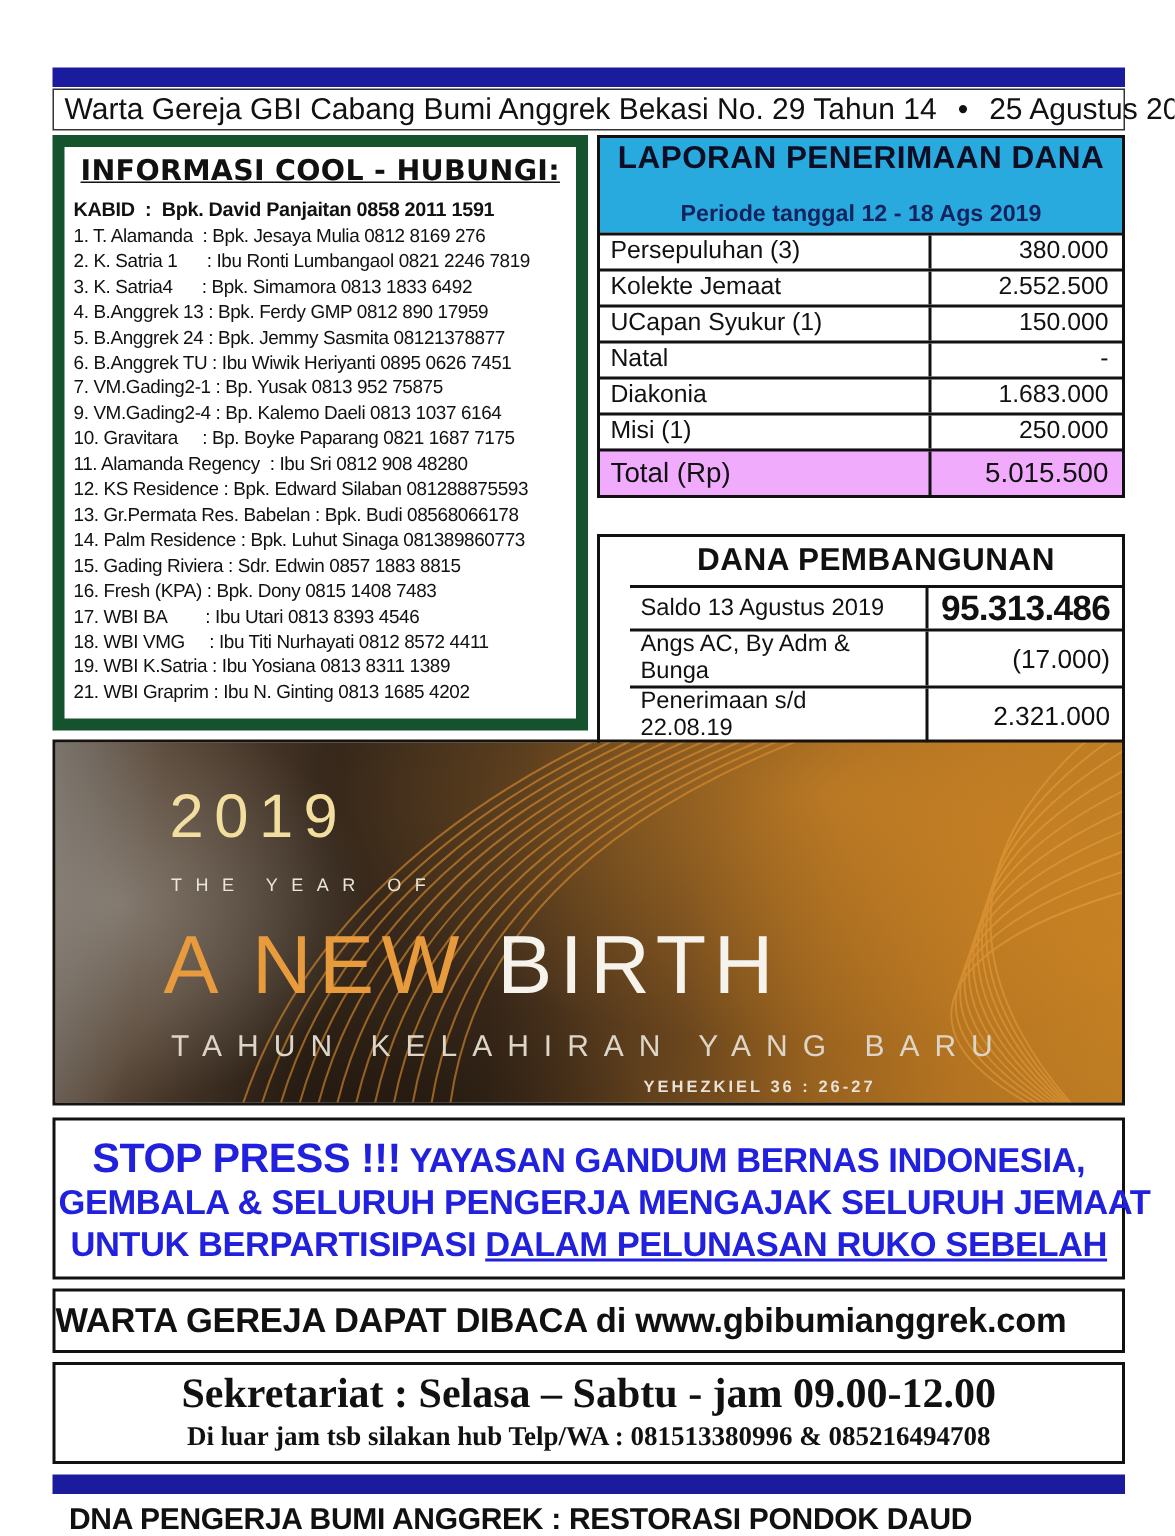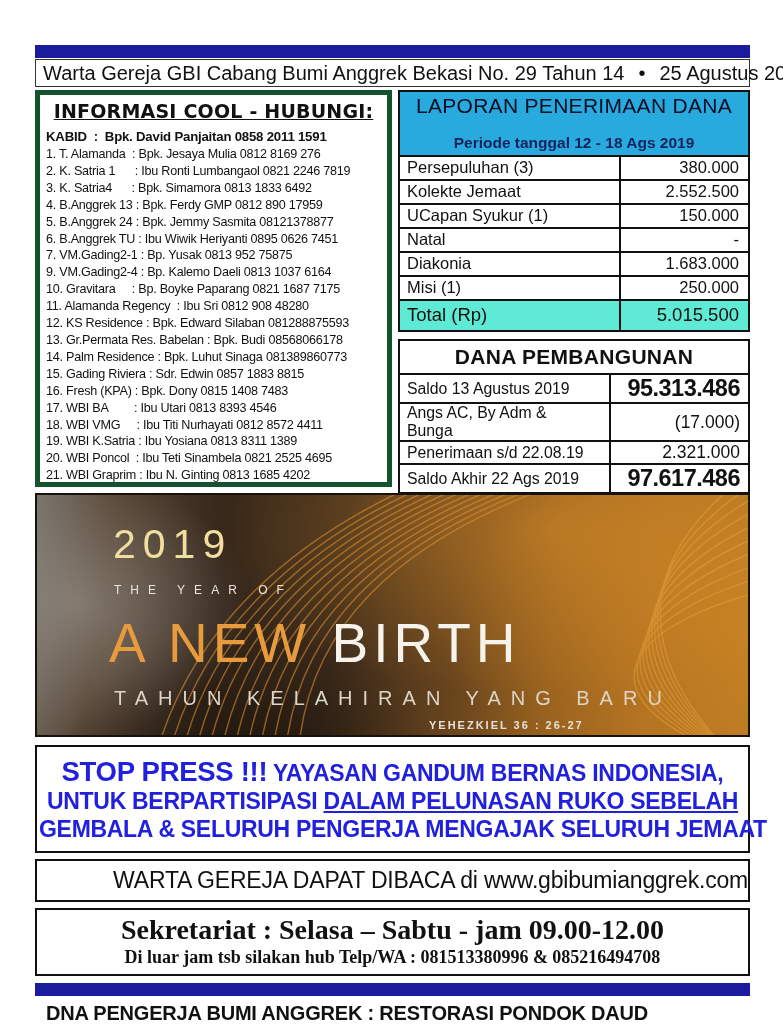--- a/index.html
+++ b/index.html
@@ -10,37 +10,37 @@
   .navy-bar { height:13px; background:#1b1b9e; }
 
   .header-box { margin-top:1px; height:28px; border:1px solid #333; display:flex; align-items:center; font-size:20px; }
   .header-left { flex:1; padding-left:7px; white-space:nowrap; }
   .header-sep { margin:0 14px; }
   .header-right { width:148px; border-left:1px solid #555; align-self:stretch; display:flex; align-items:center; justify-content:flex-end; padding-right:9px; }
   .page-num { color:#2a2ad0; margin-left:5px; font-weight:bold; }
 
   .columns { display:flex; gap:6px; margin-top:3px; height:397px; }
 
-  .info-box { width:357px; border:5px solid #14532d; padding:5px 6px 2px 6px; overflow:hidden; }
+  .info-box { width:357px; border:8px solid #14532d; padding:5px 6px 2px 6px; overflow:hidden; }
   .info-title { text-align:center; font-weight:bold; font-size:19px; text-decoration:underline; letter-spacing:0.2px; margin-bottom:7px; font-family:"DejaVu Sans", sans-serif; }
   .kabid-line { font-weight:bold; font-size:13.2px; white-space:pre; letter-spacing:-0.2px; margin-bottom:2px; }
   .contact-line { font-size:12.6px; line-height:16.9px; white-space:pre; letter-spacing:-0.25px; }
 
   .right-col { flex:1; display:flex; flex-direction:column; }
   .laporan-box { border:2px solid #111; }
   .laporan-header { background:#29aade; text-align:center; padding:2px 0 3px 0; }
-  .laporan-title { font-size:21px; font-weight:normal; color:#0d0d24; letter-spacing:0.3px; }
+  .laporan-title { font-size:21px; font-weight:bold; color:#0d0d24; letter-spacing:0.3px; }
   .laporan-subtitle { font-size:15.5px; font-weight:bold; color:#14225e; margin-top:16px; }
   .l-row { display:flex; border-top:2px solid #111; align-items:stretch; }
   .l-label { flex:1; padding:1px 0 2px 7px; font-size:16.5px; }
   .l-value { width:37%; border-left:2px solid #111; text-align:right; padding:1px 9px 2px 0; font-size:16.5px; }
-  .l-total { background:#5eead4; }
+  .l-total { background:#f0abfc; }
   .l-total .l-label, .l-total .l-value { font-size:18.5px; padding-top:3px; padding-bottom:4px; }
 
-  .dana-box { border:2px solid #111; margin-top:7px; flex:1; display:flex; flex-direction:column; }
+  .dana-box { border:2px solid #111; margin-top:24px; flex:1; display:flex; flex-direction:column;padding-left:20px; }
   .dana-title { text-align:center; font-size:21px; font-weight:bold; padding:4px 0; letter-spacing:0.3px; }
   .d-row { display:flex; border-top:2px solid #111; flex:1; align-items:center;gap:20px; }
   .d-label { flex:1; padding-left:7px; font-size:15.8px; }
   .d-value { width:40%; border-left:2px solid #111; align-self:stretch; display:flex; align-items:center; justify-content:flex-end; padding-right:8px; font-size:17.5px; }
   .d-row.big .d-value { font-size:23.5px; font-weight:bold; letter-spacing:-0.5px; }
 
   .banner { margin-top:6px; height:244px; position:relative; border:2px solid #17120c; overflow:hidden;
     background:
       radial-gradient(ellipse 240px 190px at 6% 45%, rgba(158,152,144,0.60), rgba(158,152,144,0) 70%),
       radial-gradient(ellipse 320px 240px at 30% 115%, rgba(18,12,7,0.65), rgba(18,12,7,0) 60%),
@@ -56,21 +56,21 @@
   .b-accent { color:#e89b3d; }
   .b-white { color:#f6f3ed; }
   .b-sub { position:absolute; left:77px; top:192px; font-size:20px; letter-spacing:10px; color:#ddd5c7; }
   .b-verse { position:absolute; left:392px; top:224px; font-size:11px; font-weight:bold; letter-spacing:2px; color:#e9e1d5; }
 
   .stop-press { margin-top:8px; border:2px solid #111; text-align:center; color:#2121dd; font-weight:bold; padding:9px 2px 8px 2px; line-height:1.18; }
   .sp-line { font-size:23px; letter-spacing:-0.3px; white-space:nowrap; }
   .sp-lead { font-size:27.5px; }
   .sp-underline { text-decoration:underline; }
 
-  .warta-box { margin-top:6px; border:2px solid #111; text-align:right; font-weight:normal; font-size:23px; padding:6px 0; letter-spacing:-0.2px; }
+  .warta-box { margin-top:6px; border:2px solid #111; text-align:left; font-weight:bold; font-size:23px; padding:6px 0; letter-spacing:-0.2px; }
 
   .sekretariat-box { margin-top:6px; border:2px solid #111; text-align:center; font-family:"Liberation Serif", serif; font-weight:bold; padding:4px 0 6px 0; }
   .sek-line1 { font-size:28px; }
   .sek-line2 { font-size:18px; margin-top:1px; }
 
   .bottom-bar { margin-top:7px; }
   .footer-line { margin-top:6px; font-weight:bold; font-size:20px; padding-left:11px; letter-spacing:-0.2px; }
 </style>
 </head>
 <body>
@@ -105,21 +105,20 @@
       <div class="contact-line">10. Gravitara     : Bp. Boyke Paparang 0821 1687 7175</div>
       <div class="contact-line">11. Alamanda Regency  : Ibu Sri 0812 908 48280</div>
       <div class="contact-line">12. KS Residence : Bpk. Edward Silaban 081288875593</div>
       <div class="contact-line">13. Gr.Permata Res. Babelan : Bpk. Budi 08568066178</div>
       <div class="contact-line">14. Palm Residence : Bpk. Luhut Sinaga 081389860773</div>
       <div class="contact-line">15. Gading Riviera : Sdr. Edwin 0857 1883 8815</div>
       <div class="contact-line">16. Fresh (KPA) : Bpk. Dony 0815 1408 7483</div>
       <div class="contact-line">17. WBI BA        : Ibu Utari 0813 8393 4546</div>
       <div class="contact-line">18. WBI VMG     : Ibu Titi Nurhayati 0812 8572 4411</div>
       <div class="contact-line">19. WBI K.Satria : Ibu Yosiana 0813 8311 1389</div>
-      <div class="contact-line">20. WBI Poncol  : Ibu Teti Sinambela 0821 2525 4695</div>
       <div class="contact-line">21. WBI Graprim : Ibu N. Ginting 0813 1685 4202</div>
     </div>
 
     <div class="right-col">
 
       <div class="laporan-box">
         <div class="laporan-header">
           <div class="laporan-title">LAPORAN PENERIMAAN DANA</div>
           <div class="laporan-subtitle">Periode tanggal 12 - 18 Ags 2019</div>
         </div>
@@ -209,22 +208,22 @@
       <div class="b-year">2019</div>
       <div class="b-yearof">THE YEAR OF</div>
       <div class="b-title"><span class="b-accent">A NEW </span><span class="b-white">BIRTH</span></div>
       <div class="b-sub">TAHUN KELAHIRAN YANG BARU</div>
       <div class="b-verse">YEHEZKIEL 36 : 26-27</div>
     </div>
   </div>
 
   <div class="stop-press">
     <div class="sp-line"><span class="sp-lead">STOP PRESS !!!</span><span> YAYASAN GANDUM BERNAS INDONESIA,</span></div>
+    <div class="sp-line">GEMBALA &amp; SELURUH PENGERJA MENGAJAK SELURUH JEMAAT</div>
     <div class="sp-line"><span>UNTUK BERPARTISIPASI </span><span class="sp-underline">DALAM PELUNASAN RUKO SEBELAH</span></div>
-    <div class="sp-line">GEMBALA &amp; SELURUH PENGERJA MENGAJAK SELURUH JEMAAT</div>
   </div>
 
   <div class="warta-box">WARTA GEREJA DAPAT DIBACA di www.gbibumianggrek.com</div>
 
   <div class="sekretariat-box">
     <div class="sek-line1">Sekretariat : Selasa – Sabtu - jam 09.00-12.00</div>
     <div class="sek-line2">Di luar jam tsb silakan hub Telp/WA : 081513380996 &amp; 085216494708</div>
   </div>
 
   <div class="navy-bar bottom-bar"></div>

